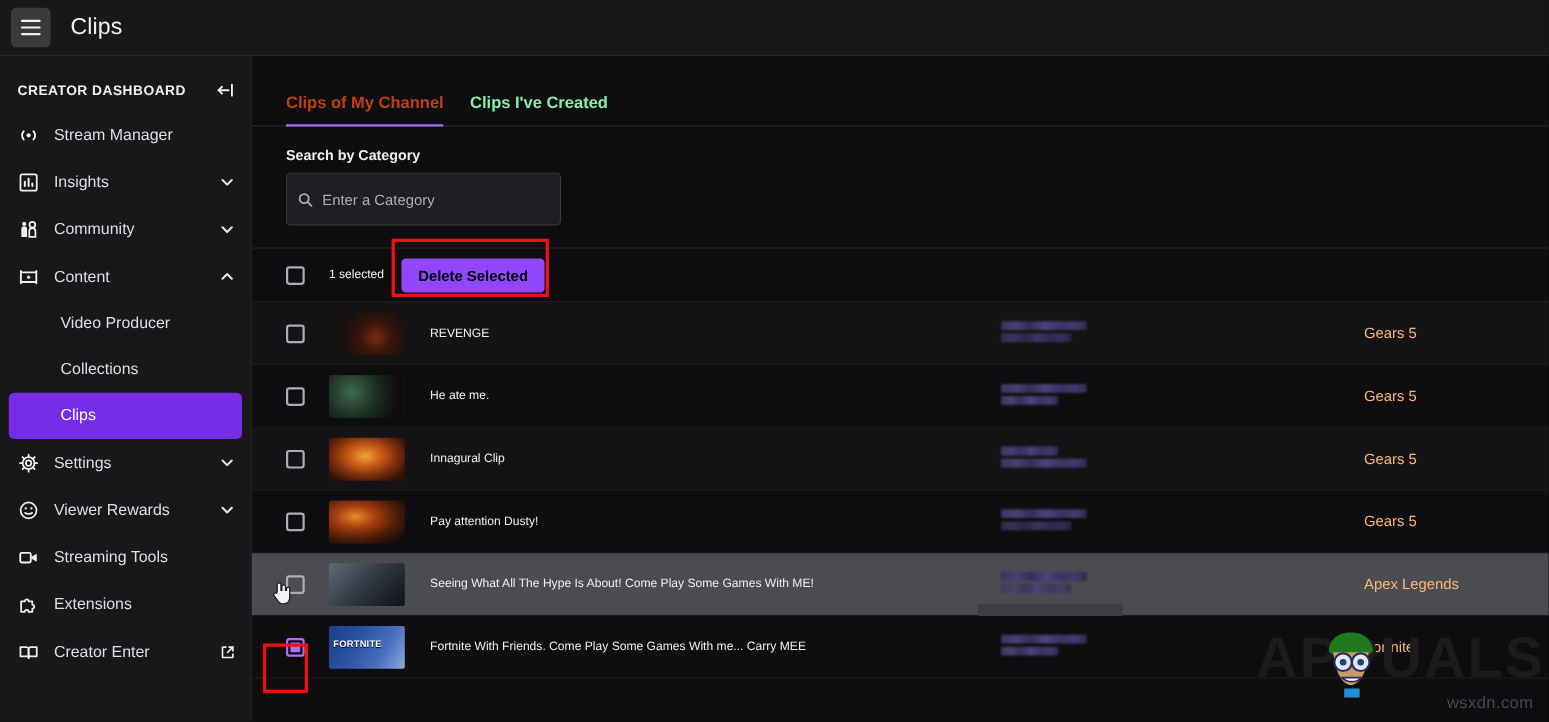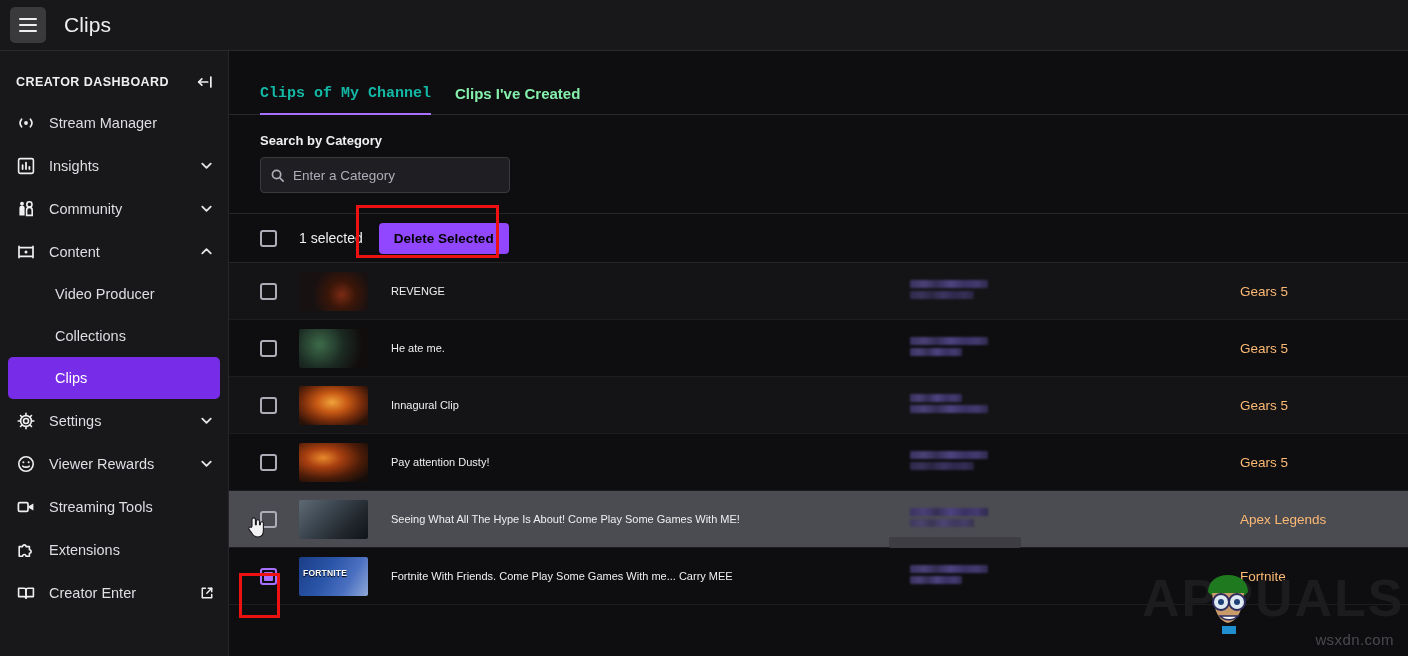--- a/index.html
+++ b/index.html
@@ -68,30 +68,30 @@
   }
   .tabs {
     display: flex; align-items: flex-end; gap: 24px;
     padding: 33px 0 0 31px; height: 64px;
     border-bottom: 1px solid #2a2a2e;
   }
   .tab {
     font-size: 15px; font-weight: bold; color: #86efac; padding-bottom: 12px;
     cursor: pointer; position: relative; white-space: nowrap;
   }
-  .tab.active { color: #14b8a6; font-family: Liberation Mono, monospace; }
+  .tab.active { color: #c2410c; }
   .tab.active::after {
     content: ""; position: absolute; left: 0; right: 0; bottom: -1px;
     height: 2px; background: #a970ff;
   }
 
   .search-block { padding: 18px 0 0 31px; }
   .search-label { color: #efeff1; font-size: 13px; font-weight: bold; margin-bottom: 9px; }
   .search-box {
-    width: 250px; height: 36px; background: #1f1f23;
+    width: 250px; height: 48px; background: #1f1f23;
     border: 1px solid #3a3a3d; border-radius: 4px;
     display: flex; align-items: center; padding: 0 9px;
   }
   .search-box svg { width: 15px; height: 15px; flex:0 0 15px; margin-right: 8px; }
   .search-box input {
     background: transparent; border: 0; outline: 0; color: #efeff1;
     font-size: 13.5px; font-family: inherit; width: 100%;
   }
   .search-box input::placeholder { color: #adadb8; }
 
@@ -105,21 +105,21 @@
   .cb {
     width: 17px; height: 17px; border: 2px solid #adadb8; border-radius: 3px;
     background: transparent; cursor: pointer; flex: 0 0 17px;
     display: flex; align-items: center; justify-content: center;
   }
   .cb.checked { border-color: #a970ff; }
   .cb.checked::after {
     content:""; width: 9px; height: 9px; background: #a970ff; border-radius: 1px; display:block;
   }
   .toolbar .cb { margin-left: 31px; }
-  .sel-count { color: #efeff1; font-size: 14px; margin-left: 22px; }
+  .sel-count { color: #efeff1; font-size: 11px; margin-left: 22px; }
   .delete-btn {
     margin-left: 16px; height: 31px; padding: 0 15px;
     background: #9147ff; color: #000000; font-weight: bold; font-size: 13.5px;
     border: 0; border-radius: 4px; cursor: pointer; font-family: inherit;
   }
   .redbox {
     position: absolute; border: 3px solid #ee1111; pointer-events: none;
   }
   #redbox-delete { left: 127px; top: -9px; width: 143px; height: 53px; }
 

